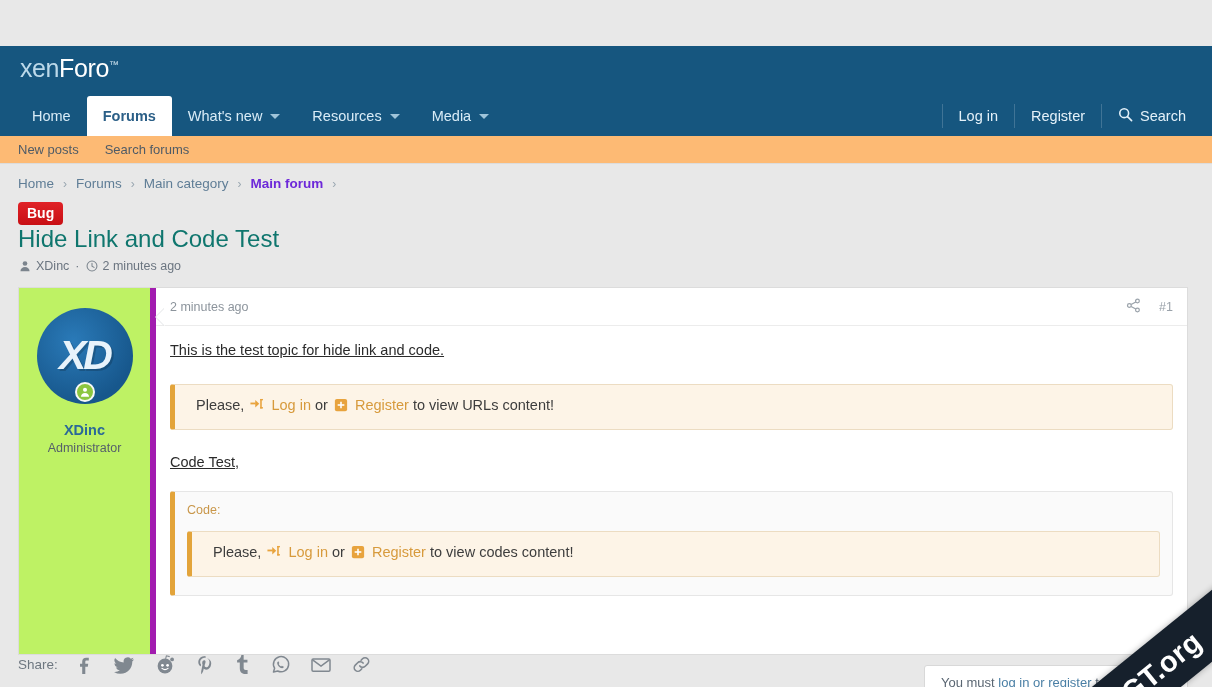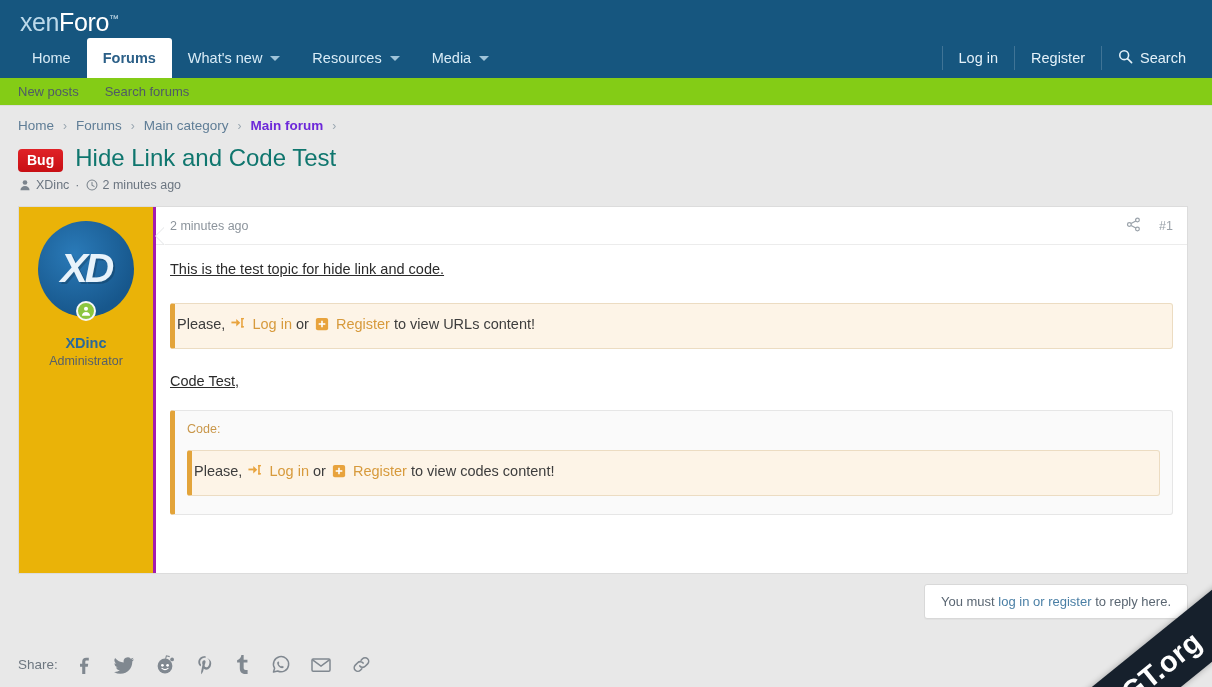--- a/index.html
+++ b/index.html
@@ -8,22 +8,23 @@
     width: 1212px; height: 687px;
     background: #e5e5e5;
     font-family: "Liberation Sans", sans-serif;
     overflow: hidden;
   }
   #page { position: relative; width: 1212px; height: 687px; overflow: hidden; background:#e8e8e8; }
 
   
   .header {
     background: #16567f;
-    height: 78px;
+    height: 90px;
     position: relative;
+    margin-top: 46px;
   }
   .logo-bar { padding: 8px 0 0 20px; height: 36px; }
   .logo {
     font-size: 25px;
     color: #ffffff;
     letter-spacing: -0.4px;
     font-weight: 400;
     display: inline-block;
     position: relative;
   }
@@ -69,21 +70,21 @@
   }
   .nav-right .nav-item { color: #e4f1f9; font-size: 14.5px; }
   .nav-right .sep {
     width: 1px; background: rgba(255,255,255,0.18);
     margin: 8px 0;
   }
   .search-icon-svg { margin-right: 7px; }
 
   
   .subnav {
-    background: #84cc16;
+    background: #fdba74;
     height: 28px;
     display: flex; align-items: center;
     padding-left: 18px;
     border-bottom: 1px solid #dcdcdc;
   }
   .subnav a {
     color: #4f5b66;
     font-size: 13px;
     margin-right: 26px;
     text-decoration: none;
@@ -95,22 +96,23 @@
     display: flex; align-items: center;
     padding: 12px 0 6px 18px;
     font-size: 13.5px;
   }
   .crumbs a { color: #5f7d96; text-decoration: none; cursor: pointer; }
   .crumbs a.current { color: #6d28d9; font-weight: bold; }
   .crumb-sep { color: #9aa7b1; margin: 0 9px; font-size: 12px; }
 
   
   .title-row {
-    display: flex; align-items: flex-end;
+    display: flex; align-items: flex-start;
     padding: 5px 0 0 18px;
+    flex-direction: column;
   }
   .badge {
     background: #d8151a;
     background-image: linear-gradient(#e02227, #c80f14);
     color: #fff;
     font-size: 14px;
     font-weight: bold;
     padding: 4px 9px 5px;
     border-radius: 4px;
     margin-right: 12px;
@@ -135,23 +137,23 @@
     margin: 14px 18px 0 18px;
     display: flex;
     background: #ffffff;
     border: 1px solid #dcdcdc;
     width: 1170px;
     height: 368px;
     position: relative;
   }
   .user-col {
     width: 137px;
-    background: #eab308;
-    border-right: 3px solid #a21caf;
-    padding-top: 14px;
+    background: #bef264;
+    border-right: 6px solid #a21caf;
+    padding-top: 20px;
     text-align: center;
     position: relative;
   }
   .avatar {
     width: 96px; height: 96px;
     border-radius: 50%;
     background: #1f6aa5;
     background-image: radial-gradient(circle at 38% 34%, #2a7ab8 0%, #17578c 72%);
     margin: 0 auto;
     position: relative;
@@ -226,21 +228,21 @@
   }
   .post-body p { margin: 0 0 22px 0; text-decoration: underline; }
   .post-body p.tight { margin-bottom: 18px; }
 
   
   .hide-notice {
     background: #fdf4e7;
     border: 1px solid #ecdcc2;
     border-left: 5px solid #e3a43a;
     border-radius: 3px;
-    padding: 10px 2px;
+    padding: 10px 21px;
     font-size: 14.5px;
     color: #3d3d3d;
     margin-bottom: 22px;
   }
   .hide-notice a { color: #d79a3c; text-decoration: none; cursor: pointer; }
   .ico-login, .ico-reg {
     display: inline-block;
     vertical-align: -2px;
     margin: 0 3px 0 2px;
   }

